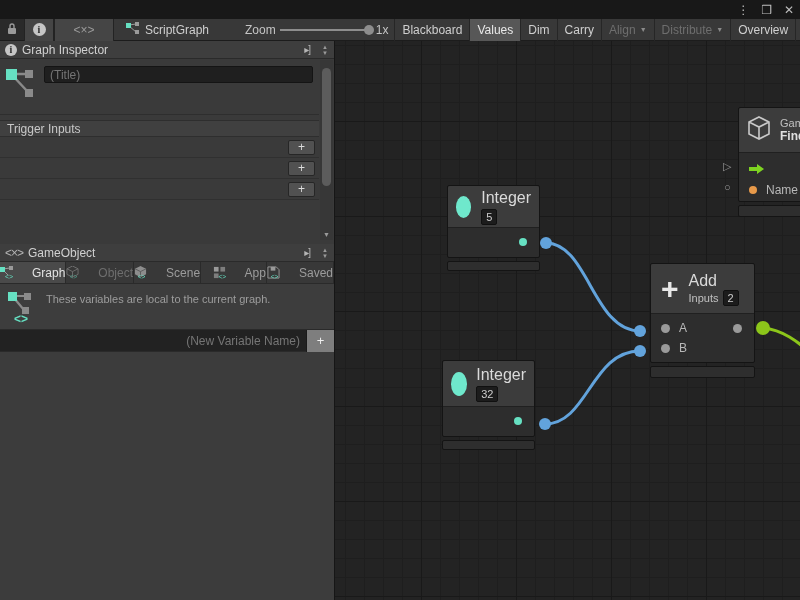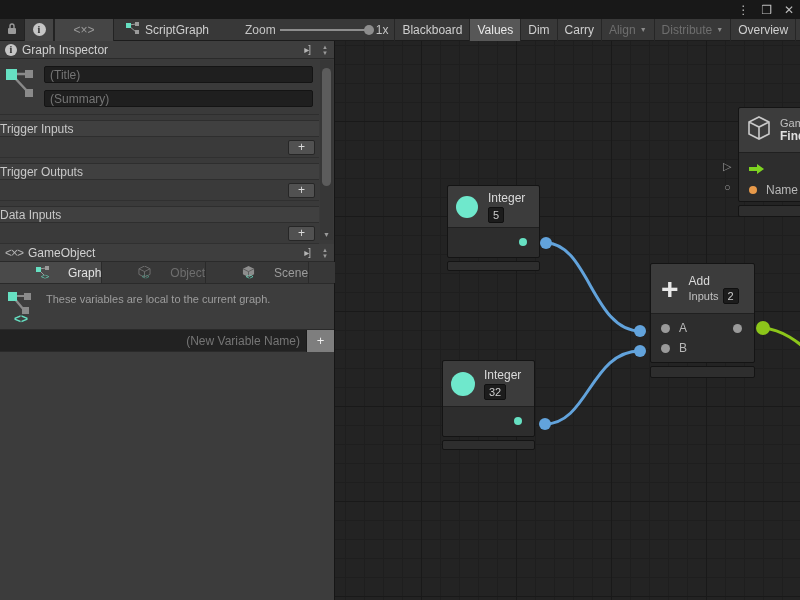--- a/index.html
+++ b/index.html
@@ -38,29 +38,29 @@
   .updown { display:flex; flex-direction:column; align-items:center; width:14px; line-height:6px; }
   .updown span { font-size:6px; color:#9a9a9a; }
   .inspector { position:relative; height:203px; background:#3a3a3a; }
   .insp-content { position:absolute; left:0; top:18px; right:15px; bottom:0; }
   .title-block { display:flex; gap:8px; padding:7px 6px; border-bottom:1px solid #2e2e2e; }
   .fields { flex:1; display:flex; flex-direction:column; gap:4px;justify-content:space-between; }
   .fields input {
     width:100%; height:17px; background:#1f1f1f; border:1px solid #141414; border-radius:2px;
     color:#8a8a8a; font-size:12px; padding:0 5px; font-family:"Liberation Sans",sans-serif; outline:none;
   }
-  .sect-label { height:17px; background:#404040; border-top:1px solid #2e2e2e; border-bottom:1px solid #2e2e2e; display:flex; align-items:center; color:#c8c8c8; margin-top:5px; }
+  .sect-label { height:17px; background:#404040; border-top:1px solid #2e2e2e; border-bottom:1px solid #2e2e2e; display:flex; align-items:center; padding-left:7px; color:#c8c8c8; margin-top:5px; }
   .sect-row { height:21px; display:flex; align-items:center; justify-content:flex-end; padding-right:4px; background:#3a3a3a; border-bottom:1px solid #303030; }
   .plus-btn { width:27px; height:15px; background:#515151; border:1px solid #262626; border-radius:2px; color:#dcdcdc; display:flex; align-items:center; justify-content:center; font-size:12px; line-height:1; }
   .v-scroll { position:absolute; right:1px; top:19px; width:13px; bottom:4px; background:#373737; display:flex; flex-direction:column; align-items:center; }
   .v-thumb { width:9px; height:118px; margin-top:8px; background:#5c5c5c; border-radius:5px; }
   .v-scroll .arr { font-size:7px; color:#9a9a9a; margin-top:auto; padding-bottom:2px; }
   
   .bb-tabs { height:22px; display:flex; background:#333333; border-bottom:1px solid #2a2a2a; }
-  .bb-tab { flex:1; display:flex; align-items:center; justify-content:flex-end; gap:19px; border-right:1px solid #2a2a2a; color:#9c9c9c; background:#383838;padding-left:36px; }
+  .bb-tab { flex:1; display:flex; align-items:center; justify-content:flex-end; gap:19px; border-right:1px solid #2a2a2a; color:#9c9c9c; background:#383838; }
   .bb-tab.active { background:#4a4a4a; color:#e2e2e2; }
   .bb-tab.dim { color:#6e6e6e; }
   .vars-box { height:46px; background:#3d3d3d; border-bottom:1px solid #2a2a2a; display:flex; gap:10px; padding:6px 8px; }
   .vars-title { color:#d2d2d2; font-size:12px; }
   .vars-sub { color:#9d9d9d; font-size:11px; margin-top:3px; }
   .newvar-row { height:22px; background:#222222; display:flex; align-items:center; border-bottom:1px solid #2a2a2a; }
   .newvar-row input { flex:1; height:100%; background:transparent; border:none; outline:none; color:#8a8a8a; font-size:12px; text-align:right; padding-right:6px; font-family:"Liberation Sans",sans-serif; }
   .newvar-plus { width:28px; height:22px; background:#7e7e7e; border-left:1px solid #1a1a1a; color:#f0f0f0; display:flex; align-items:center; justify-content:center; font-size:13px; }
   .bb-empty { height:248px; background:#3c3c3c; }
   
@@ -79,21 +79,21 @@
   .node { position:absolute; z-index:2; display:flex; flex-direction:column; gap:3px; }
   .node-main { background:#2d2d2d; border:1px solid #141414; border-radius:2px; }
   .node-header { background:#3c3c3c; border-bottom:1px solid #202020; display:flex; align-items:center; padding:0 10px; border-radius:2px 2px 0 0; }
   .node-footer { height:10px; background:#2e2e2e; border:1px solid #141414; border-radius:2px; }
   .val-box { display:inline-block; background:#1c1c1c; border:1px solid #101010; border-radius:2px; color:#cccccc; font-size:11px; padding:1px 4px; margin-top:2px; }
   .teal-circle { border-radius:50%; }
   .port { position:absolute; border-radius:50%; }
   .add-row { height:20px; display:flex; align-items:center; padding-left:10px; color:#b8b8b8; position:relative; }
   .gray-dot { width:9px; height:9px; border-radius:50%; margin-right:9px; }
   .ext-marker { position:absolute; z-index:2; color:#9a9a9a; font-size:11px; }
-  .node-title { color:#dadada; font-size:12px; }
+  .node-title { color:#dadada; font-size:16px; }
   .go-sub { color:#c0c0c0; font-size:11px; }
   .go-title { color:#e0e0e0; font-size:12px; font-weight:bold; }
   .arrow-green svg { display:block; }
 </style>
 </head>
 <body>
 
 <div class="titlebar">
   <div class="win-controls">
     <span>⋮</span>
@@ -179,32 +179,29 @@
         <span>
           <svg width="30" height="38" viewBox="0 0 30 38">
               <path d="M6 8 L22 8 M7 10 L22 26" stroke="#8a8a8a" stroke-width="2.5"></path>
               <rect x="0" y="3" width="11" height="11" fill="#66e0c2"></rect>
               <rect x="19" y="4" width="8" height="8" fill="#8a8a8a"></rect>
               <rect x="19" y="23" width="8" height="8" fill="#8a8a8a"></rect>
             </svg>
         </span>
         <div class="fields">
           <input placeholder="(Title)" style="">
-          <input placeholder="(Summary)" style="">
         </div>
       </div>
       <div class="sect-label">Trigger Inputs</div>
       <div class="sect-row">
         <span class="plus-btn">+</span>
       </div>
-      <div class="sect-label">Trigger Outputs</div>
       <div class="sect-row">
         <span class="plus-btn">+</span>
       </div>
-      <div class="sect-label">Data Inputs</div>
       <div class="sect-row">
         <span class="plus-btn">+</span>
       </div>
     </div>
     <div class="v-scroll">
       <span class="v-thumb"></span>
       <span class="arr">▼</span>
     </div>
   </div>
 

